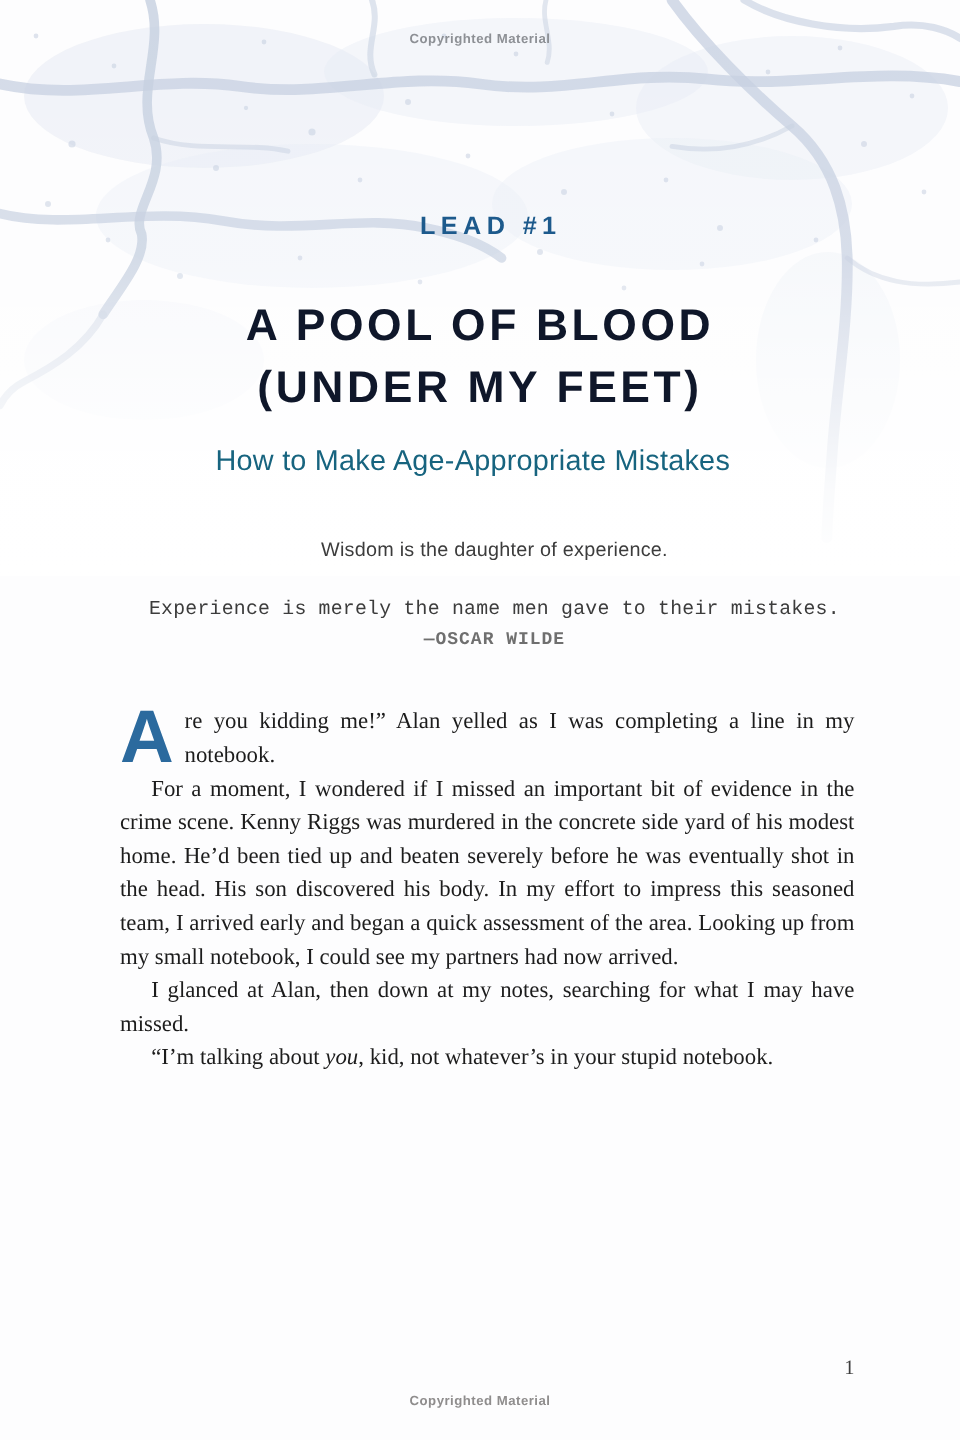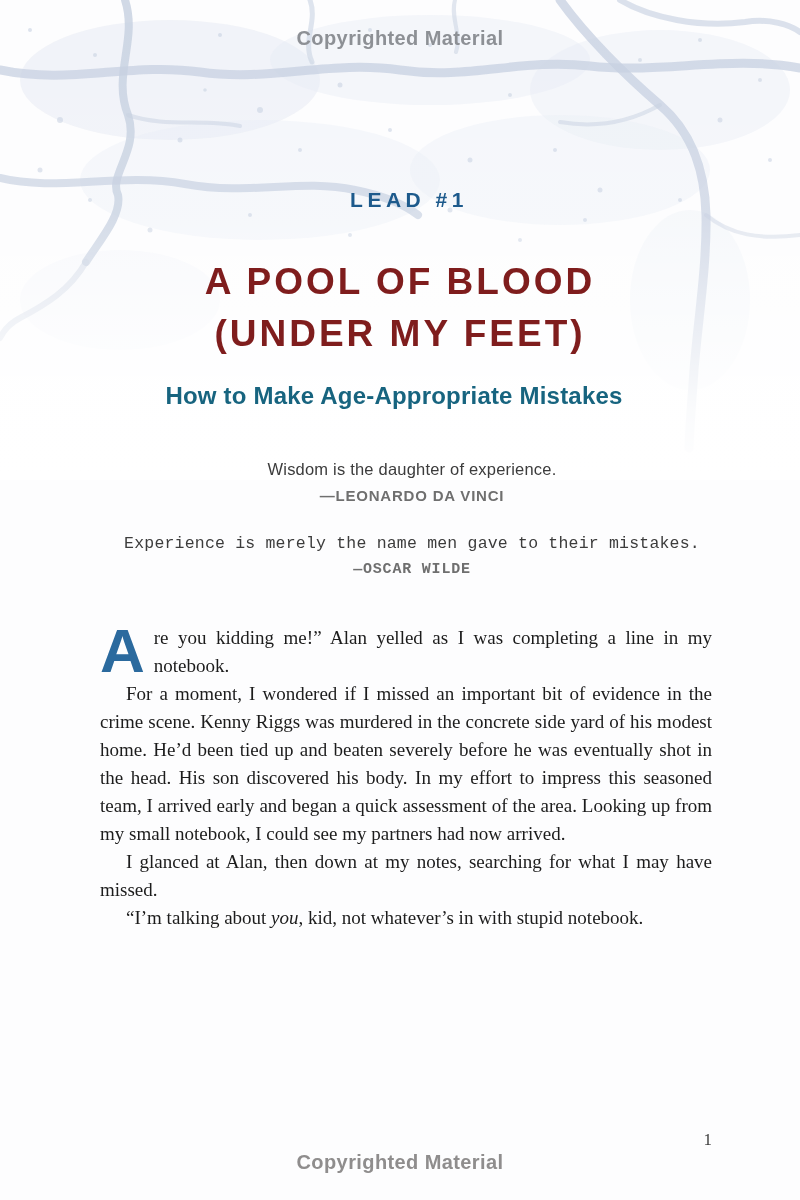--- a/index.html
+++ b/index.html
@@ -19,21 +19,21 @@
       rgba(255,255,255,0.08) 45%,
       rgba(255,255,255,0.55) 68%,
       rgba(255,255,255,0.88) 85%,
       #ffffff 100%);
   }
   .content{position:relative;z-index:2;}
 
   .copyright{
     text-align:center;
     font-weight:bold;
-    font-size:20px;
+    font-size:11px;
     color:#8d9095;
     letter-spacing:0.4px;
   }
   .copyright.top{padding-top:27px;}
   .copyright.bottom{position:absolute;left:0;right:0;bottom:26px;z-index:2;color:#8f8d8d;}
 
   .kicker{
     margin:138px 0 0 0;
     text-align:center;
     font-size:21px;
@@ -42,27 +42,27 @@
     color:#1d5a8c;
     padding-left:18px;
   }
   .title{
     margin:44px 0 0 0;
     text-align:center;
     font-size:37px;
     font-weight:bold;
     letter-spacing:3px;
     line-height:52px;
-    color:#7f1d1d;
+    color:#0f172a;
   }
   .subtitle{
     margin:22px 12px 0 0;
     text-align:center;
     font-size:24px;
-    font-weight:700;
+    font-weight:400;
     letter-spacing:0.2px;
     color:#17647f;
   }
 
   .epigraph{text-align:center;padding-left:24px;}
   .epigraph.first{margin-top:50px;}
   .epigraph.second{margin-top:30px;font-family:Liberation Mono, monospace;}
   .epigraph-quote{
     margin:0;
     font-size:16.5px;
@@ -181,34 +181,33 @@
 
     <h1 class="title">
       <span style="display:block">A POOL OF BLOOD</span>
       <span style="display:block">(UNDER MY FEET)</span>
     </h1>
 
     <h3 class="subtitle">How to Make Age-Appropriate Mistakes</h3>
 
     <div class="epigraph first">
       <p class="epigraph-quote">Wisdom is the daughter of experience.</p>
-      <p class="epigraph-attr">—LEONARDO DA VINCI</p>
     </div>
 
     <div class="epigraph second">
       <p class="epigraph-quote">Experience is merely the name men gave to their mistakes.</p>
       <p class="epigraph-attr">—OSCAR WILDE</p>
     </div>
 
     <section class="bodytext">
       <p class="opening">
         <span class="dropcap">A</span><span>re you kidding me!” Alan yelled as I was completing a line in my notebook.</span>
       </p>
       <p>For a moment, I wondered if I missed an important bit of evidence in the crime scene. Kenny Riggs was murdered in the concrete side yard of his modest home. He’d been tied up and beaten severely before he was eventually shot in the head. His son discovered his body. In my effort to impress this seasoned team, I arrived early and began a quick assessment of the area. Looking up from my small notebook, I could see my partners had now arrived.</p>
       <p>I glanced at Alan, then down at my notes, searching for what I may have missed.</p>
-      <p><span>“I’m talking about </span><em>you</em><span>, kid, not whatever’s in with stupid notebook.</span></p>
+      <p><span>“I’m talking about </span><em>you</em><span>, kid, not whatever’s in your stupid notebook.</span></p>
     </section>
   </div>
 
   <div class="pagenum">1</div>
   <div class="copyright bottom">Copyrighted Material</div>
 
 </div>
 
 </body></html>

